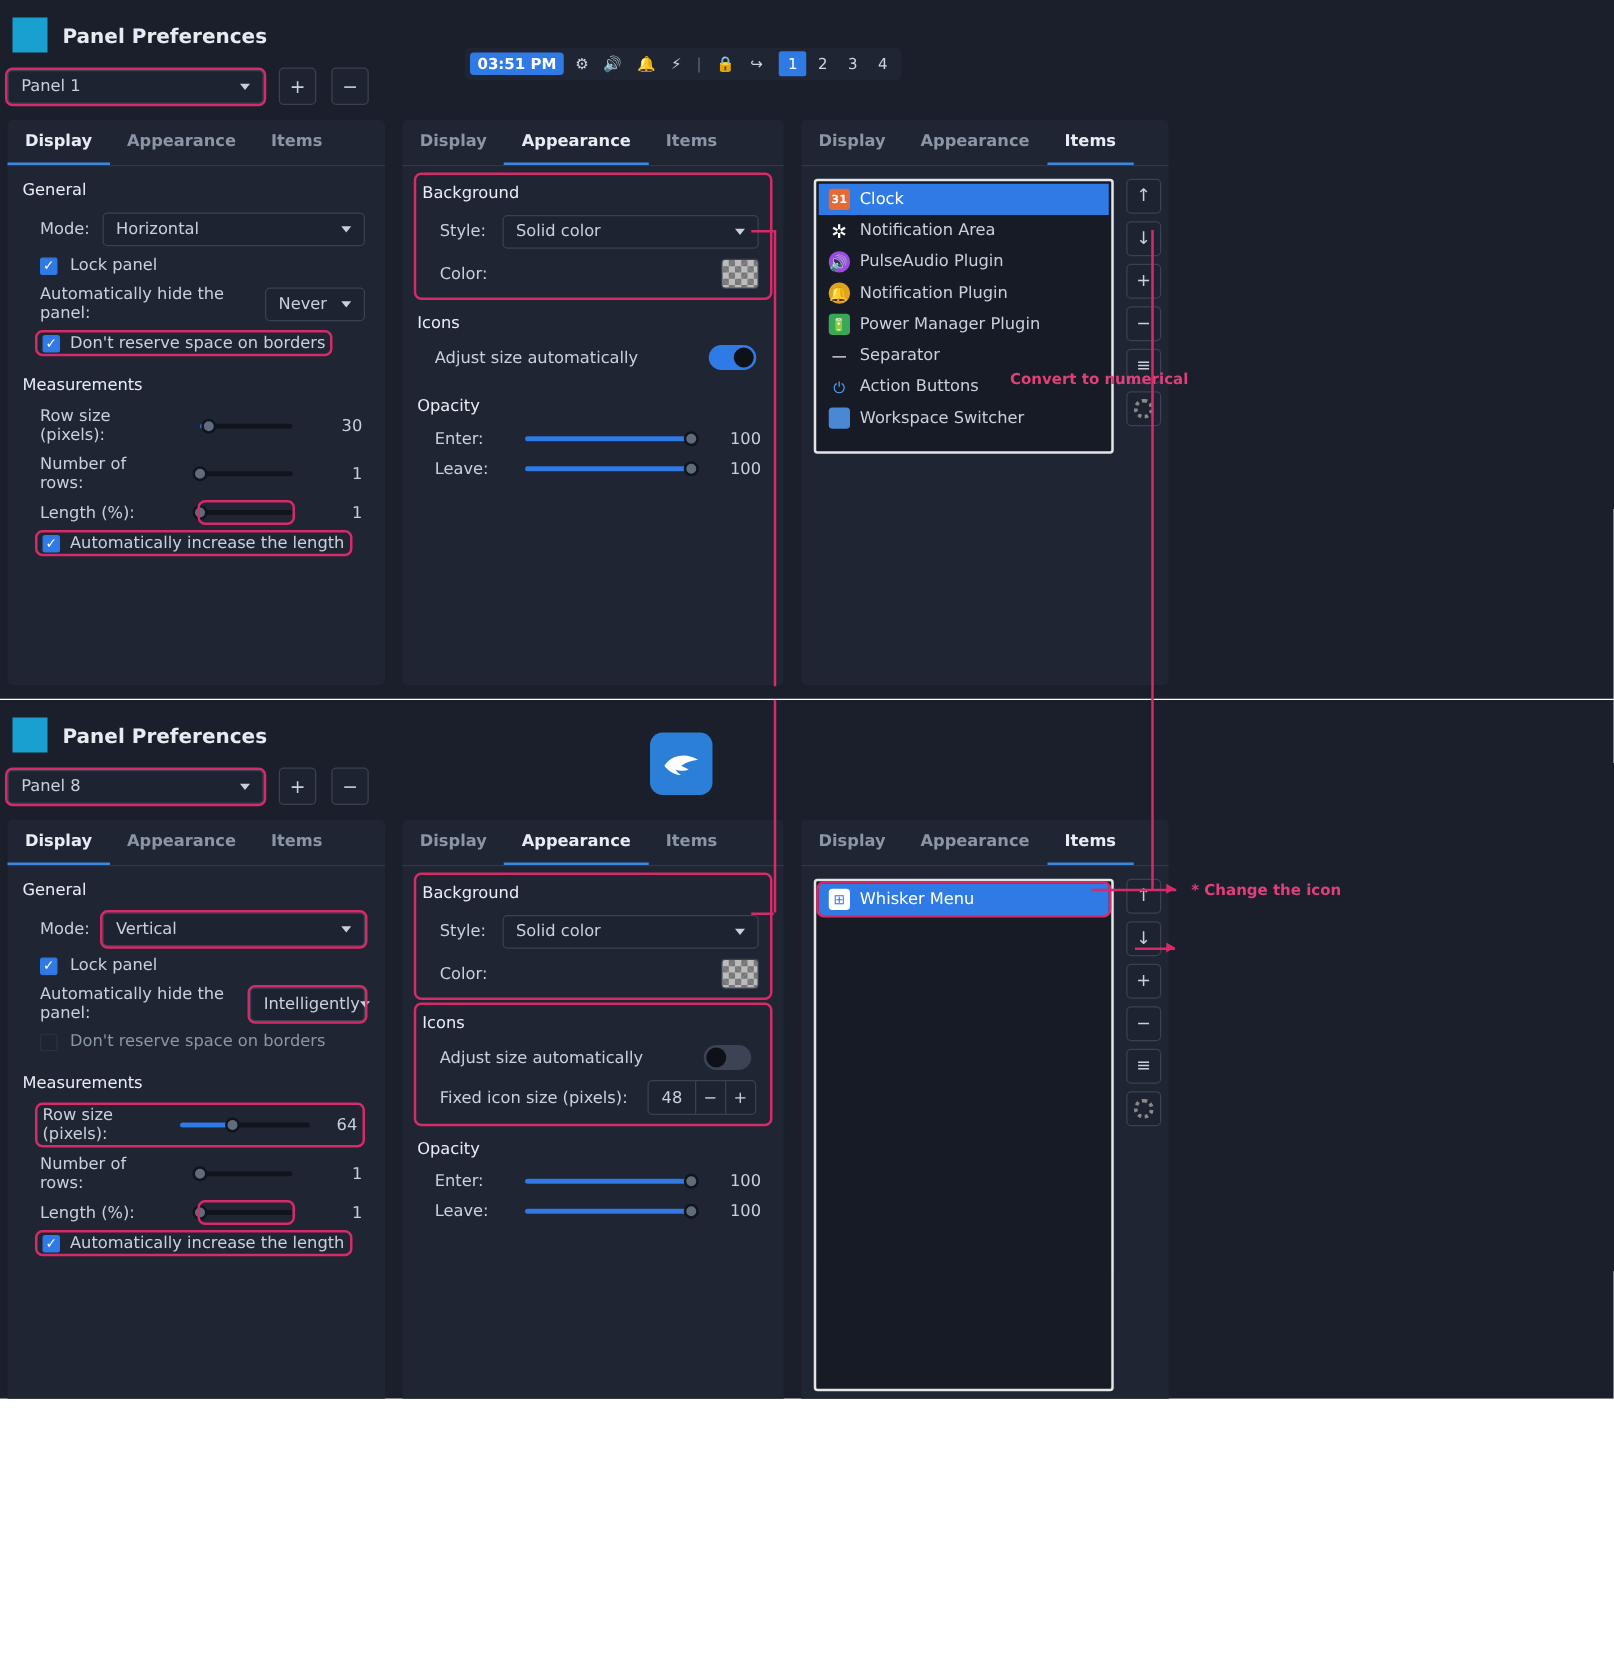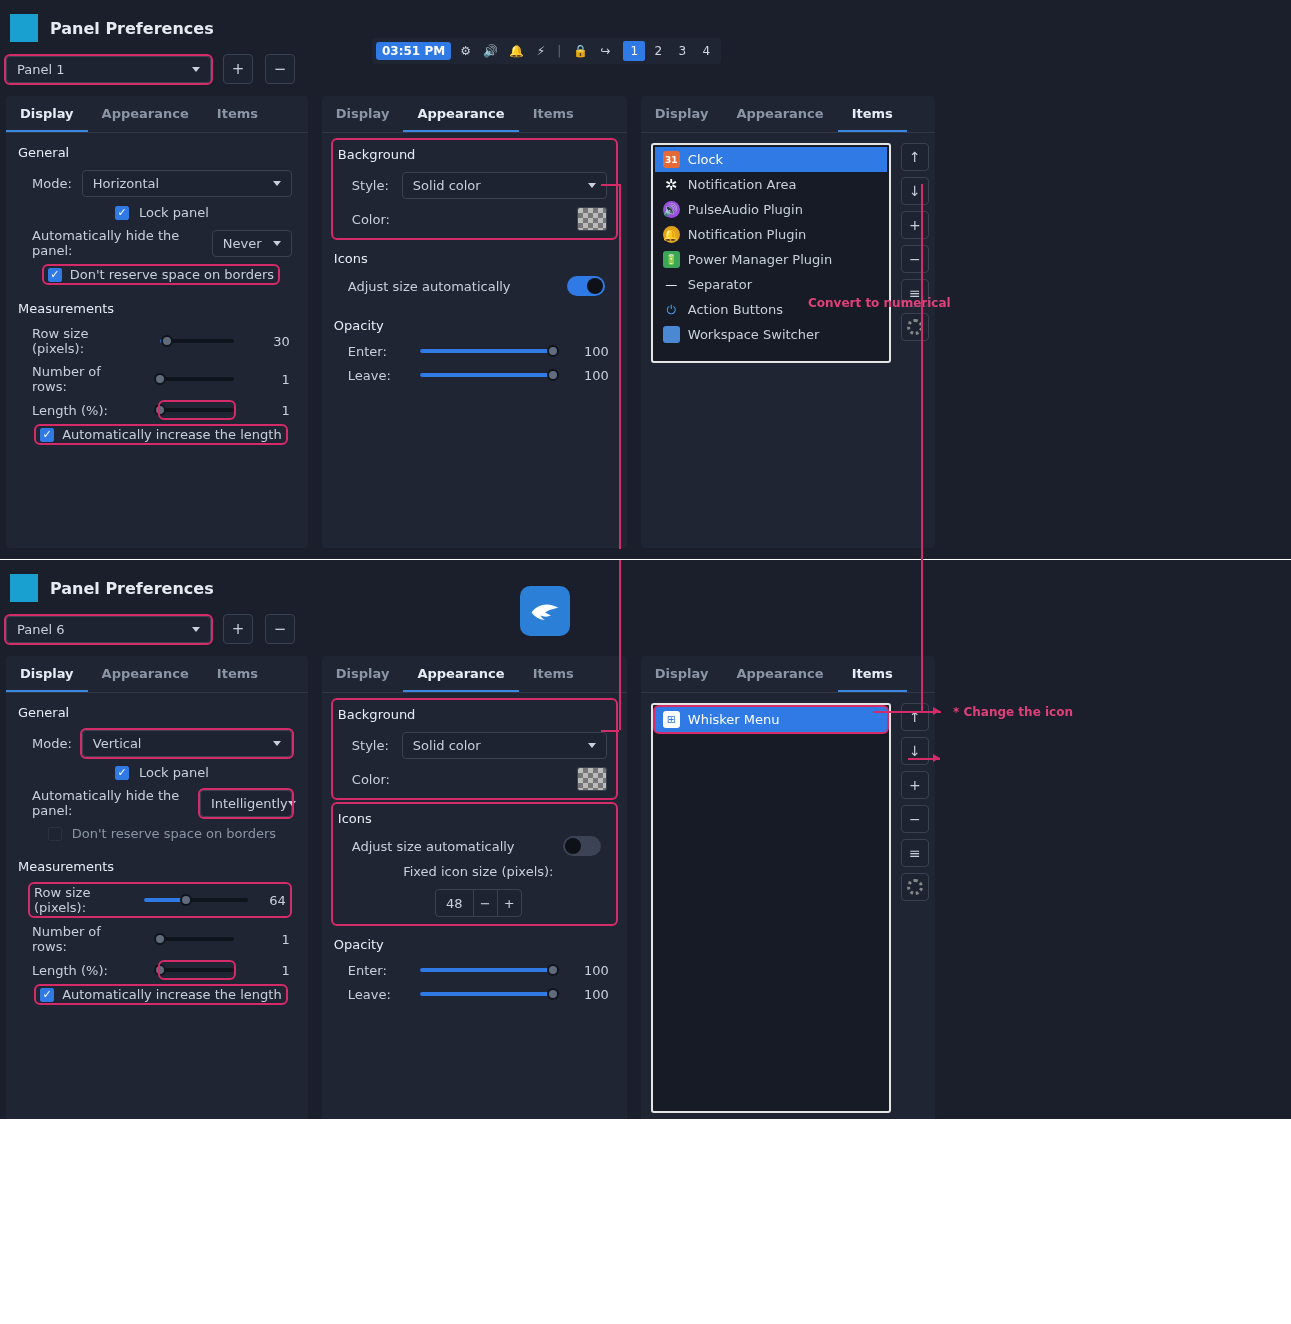--- a/index.html
+++ b/index.html
@@ -31,21 +31,21 @@
   .hl{position:relative;}
   .hl::after{content:"";position:absolute;inset:-3px;border:2px solid var(--hl);border-radius:6px;pointer-events:none;}
   .hl-tight::after{inset:-2px;}
   .panes{display:flex;gap:14px;padding:0 6px 10px 6px;}
   .pane{background:var(--pane);border-radius:4px;flex:0 0 294px;display:flex;flex-direction:column;padding-bottom:10px;min-height:452px;}
   .tabs{display:flex;border-bottom:1px solid #303747;}
   .tab{padding:10px 14px 9px 14px;color:var(--text-muted);font-weight:600;border-bottom:2px solid transparent;}
   .tab.active{color:#e8edf5;border-bottom-color:var(--tab-border);}
   .section{padding:8px 12px 0 12px;}
   .sec-title{font-weight:400;color:#e8edf5;margin:4px 0 6px 0;}
-  .row{display:flex;align-items:center;gap:10px;padding:4px 4px 4px 14px;justify-content:center;}
+  .row{display:flex;align-items:center;gap:10px;padding:4px 4px 4px 14px;}
   .label{color:var(--text);}
   .label.muted{color:var(--text-muted);}
   .cb{width:14px;height:14px;border:1px solid var(--border);border-radius:2px;display:inline-flex;align-items:center;justify-content:center;background:#1d2330;font-size:11px;line-height:1;}
   .cb.checked{background:#2f7ae5;border-color:#2f7ae5;color:#fff;}
   .cb.disabled{opacity:.4;}
   .slider-row{display:flex;align-items:center;gap:28px;padding:4px 6px 4px 14px;}
   .slider{flex:1;position:relative;height:16px;}
   .slider .track{position:absolute;left:0;right:0;top:50%;height:4px;background:#10141c;border-radius:2px;transform:translateY(-50%);}
   .slider .fill{position:absolute;left:0;top:50%;height:4px;background:var(--active);border-radius:2px;transform:translateY(-50%);}
   .slider .fill.full{background:var(--active);}
@@ -332,21 +332,21 @@
   </div>
 
   <div class="kali-logo" style="top:26px;">
     <svg viewBox="0 0 24 24">
           <path fill="#fff" d="M3 13c4-6 12-7 18-3-2 0-6 1-9 3l4 2c-2 1-5 1-7 0 1 2 3 3 3 3-3 0-7-2-9-5z"></path>
         </svg>
   </div>
 
   <div class="toolbar-row">
     <div class="select hl">
-      <span>Panel 6</span>
+      <span>Panel 8</span>
           <span class="caret"></span>
     </div>
     <div class="btn">+</div>
     <div class="btn">−</div>
   </div>
 
   <div class="panes">
 
     <div class="pane">
       <div class="tabs">
@@ -440,21 +440,21 @@
           </div>
         </div>
         <div class="hl" style="padding:2px 4px;">
           <div class="sec-title">Icons</div>
           <div class="row" style="justify-content:space-between;padding-right:10px;">
             <span class="label">Adjust size automatically</span>
             <div class="toggle off">
                   <div class="knob"></div>
                 </div>
           </div>
-          <div class="row" style="justify-content:space-between;padding-right:6px;flex-direction:column;">
+          <div class="row" style="justify-content:space-between;padding-right:6px;">
             <span class="label">Fixed icon size (pixels):</span>
             <div class="numbox">
               <span class="numval">48</span>
               <span class="numbtn">−</span>
               <span class="numbtn">+</span>
             </div>
           </div>
         </div>
         <div class="sec-title" style="margin-top:14px;">Opacity</div>
         <div class="slider-row">

